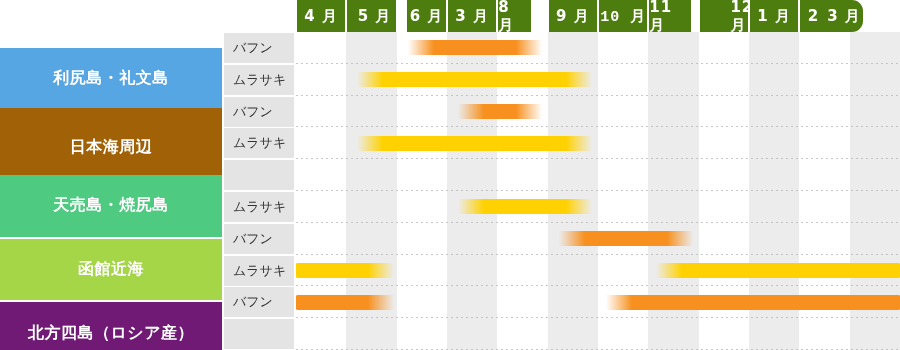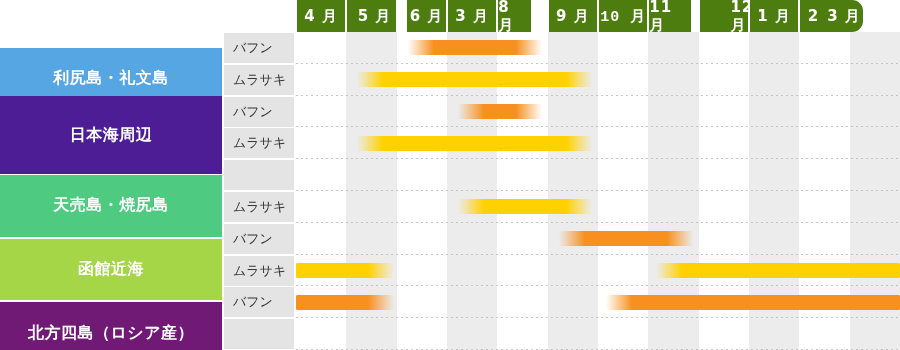--- a/index.html
+++ b/index.html
@@ -144,21 +144,21 @@
         <div class="month-cell" style="left: 649.333px; width: 42px;">11 月</div>
         <div class="month-cell" style="left: 699.667px; width: 48.3333px; padding-left: 36px;">12 月</div>
         <div class="month-cell" style="left: 750px; width: 48.3333px;">1 月</div>
         <div class="month-cell" style="left: 800.333px; width: 48.3333px;">2 月</div>
         <div class="month-cell" style="left: 825px; width: 38px; border-radius: 11px;">3 月</div>
       </div>
   </div>
 
   <div id="regions">
       <div class="region-block" style="top: 32px; height: 63.6px; background: rgb(86, 166, 227);">利尻島・礼文島</div>
-      <div class="region-block" style="top: 80px; height: 80px; background: #4c1d95;">日本海周辺</div>
+      <div class="region-block" style="top: 92px; height: 80px; background: #a16207;">日本海周辺</div>
       <div class="region-block" style="top: 159.2px; height: 63.6px; background: rgb(78, 203, 129);">天売島・焼尻島</div>
       <div class="region-block" style="top: 222.8px; height: 63.6px; background: rgb(164, 214, 72);">函館近海</div>
       <div class="region-block" style="top: 286.4px; height: 63.6px; background: #701a75;">北方四島（ロシア産）</div>
     </div>
 
   <div id="types">
       <div class="type-cell" style="top: 33px;">バフン</div>
       <div class="type-cell" style="top: 64.8px;">ムラサキ</div>
       <div class="type-cell" style="top: 96.6px;">バフン</div>
       <div class="type-cell" style="top: 128.4px;">ムラサキ</div>

